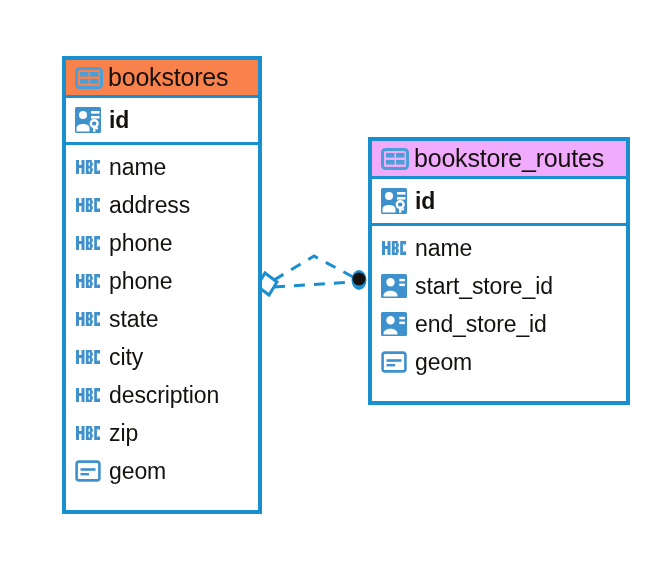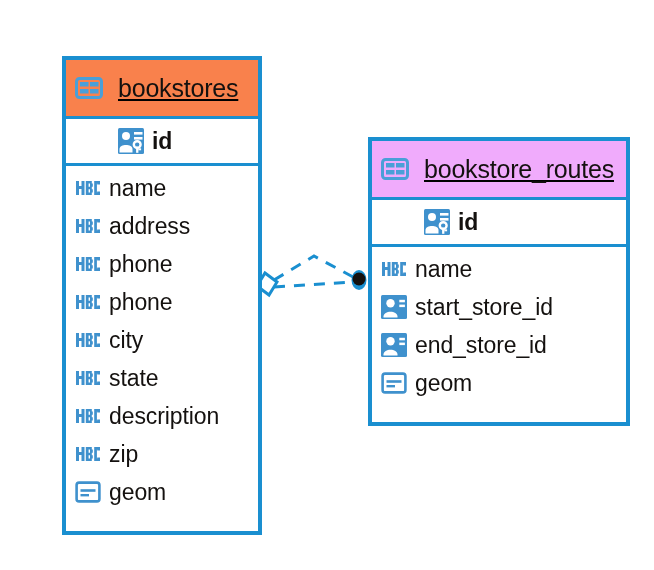--- a/index.html
+++ b/index.html
@@ -28,24 +28,23 @@
     position: absolute;
     box-sizing: border-box;
     border: 4px solid #1a8fd0;
     background: #ffffff;
   }
 
   .entity-header {
     display: flex;
     align-items: center;
     box-sizing: border-box;
-    height: 56px;
+    height: 35px;
     padding: 0 8px 0 9px;
-    gap: 15px;
-    text-decoration: underline;
+    gap: 5px;
   }
   .entity-header.accent-orange { background: #f9814c; }
   .entity-header.accent-gray   { background: #f0abfc; }
 
   .entity-title {
     font-size: 25px;
     color: #14110f;
     line-height: 1;
     white-space: nowrap;
     letter-spacing: -0.2px;
@@ -59,21 +58,21 @@
   .field-list { padding: 3px 0 20px 0; }
 
   .field-row {
     display: flex;
     align-items: center;
     box-sizing: border-box;
     height: 38px;
     padding: 0 8px 0 9px;
     gap: 8px;
   }
-  .pk-section .field-row { height: 44px; margin-left: 43px; }
+  .pk-section .field-row { height: 44px; }
 
   .field-label {
     font-size: 23px;
     color: #14110f;
     line-height: 1;
     white-space: nowrap;
     letter-spacing: -0.1px;
   }
   .field-label.is-key { font-weight: bold; }
 
@@ -186,30 +185,30 @@
         </svg>
         <span class="field-label">phone</span>
       </div>
 
       <div class="field-row">
         <svg class="ico ico-abc" viewBox="0 0 26 16">
           <path fill="#3f91cd" d="M1 15 L1 1 L4 1 L4 6 L6.5 6 L6.5 1 L9.5 1 L9.5 15 L6.5 15 L6.5 9 L4 9 L4 15 Z"></path>
           <path fill="#3f91cd" d="M10.8 1 L16.8 1 L16.8 3.5 L17.8 3.5 L17.8 6.8 L16.8 6.8 L16.8 9.2 L17.8 9.2 L17.8 12.5 L16.8 12.5 L16.8 15 L10.8 15 Z M13.6 3.6 L13.6 6.7 L15 6.7 L15 3.6 Z M13.6 9.3 L13.6 12.4 L15 12.4 L15 9.3 Z"></path>
           <path fill="#3f91cd" d="M19.2 1 L25 1 L25 4.4 L22.2 4.4 L22.2 3.5 L21.9 3.5 L21.9 12.5 L22.2 12.5 L22.2 11.6 L25 11.6 L25 15 L19.2 15 Z"></path>
         </svg>
+        <span class="field-label">state</span>
+      </div>
+
+      <div class="field-row">
+        <svg class="ico ico-abc" viewBox="0 0 26 16">
+          <path fill="#3f91cd" d="M1 15 L1 1 L4 1 L4 6 L6.5 6 L6.5 1 L9.5 1 L9.5 15 L6.5 15 L6.5 9 L4 9 L4 15 Z"></path>
+          <path fill="#3f91cd" d="M10.8 1 L16.8 1 L16.8 3.5 L17.8 3.5 L17.8 6.8 L16.8 6.8 L16.8 9.2 L17.8 9.2 L17.8 12.5 L16.8 12.5 L16.8 15 L10.8 15 Z M13.6 3.6 L13.6 6.7 L15 6.7 L15 3.6 Z M13.6 9.3 L13.6 12.4 L15 12.4 L15 9.3 Z"></path>
+          <path fill="#3f91cd" d="M19.2 1 L25 1 L25 4.4 L22.2 4.4 L22.2 3.5 L21.9 3.5 L21.9 12.5 L22.2 12.5 L22.2 11.6 L25 11.6 L25 15 L19.2 15 Z"></path>
+        </svg>
         <span class="field-label">city</span>
-      </div>
-
-      <div class="field-row">
-        <svg class="ico ico-abc" viewBox="0 0 26 16">
-          <path fill="#3f91cd" d="M1 15 L1 1 L4 1 L4 6 L6.5 6 L6.5 1 L9.5 1 L9.5 15 L6.5 15 L6.5 9 L4 9 L4 15 Z"></path>
-          <path fill="#3f91cd" d="M10.8 1 L16.8 1 L16.8 3.5 L17.8 3.5 L17.8 6.8 L16.8 6.8 L16.8 9.2 L17.8 9.2 L17.8 12.5 L16.8 12.5 L16.8 15 L10.8 15 Z M13.6 3.6 L13.6 6.7 L15 6.7 L15 3.6 Z M13.6 9.3 L13.6 12.4 L15 12.4 L15 9.3 Z"></path>
-          <path fill="#3f91cd" d="M19.2 1 L25 1 L25 4.4 L22.2 4.4 L22.2 3.5 L21.9 3.5 L21.9 12.5 L22.2 12.5 L22.2 11.6 L25 11.6 L25 15 L19.2 15 Z"></path>
-        </svg>
-        <span class="field-label">state</span>
       </div>
 
       <div class="field-row">
         <svg class="ico ico-abc" viewBox="0 0 26 16">
           <path fill="#3f91cd" d="M1 15 L1 1 L4 1 L4 6 L6.5 6 L6.5 1 L9.5 1 L9.5 15 L6.5 15 L6.5 9 L4 9 L4 15 Z"></path>
           <path fill="#3f91cd" d="M10.8 1 L16.8 1 L16.8 3.5 L17.8 3.5 L17.8 6.8 L16.8 6.8 L16.8 9.2 L17.8 9.2 L17.8 12.5 L16.8 12.5 L16.8 15 L10.8 15 Z M13.6 3.6 L13.6 6.7 L15 6.7 L15 3.6 Z M13.6 9.3 L13.6 12.4 L15 12.4 L15 9.3 Z"></path>
           <path fill="#3f91cd" d="M19.2 1 L25 1 L25 4.4 L22.2 4.4 L22.2 3.5 L21.9 3.5 L21.9 12.5 L22.2 12.5 L22.2 11.6 L25 11.6 L25 15 L19.2 15 Z"></path>
         </svg>
         <span class="field-label">description</span>
       </div>

